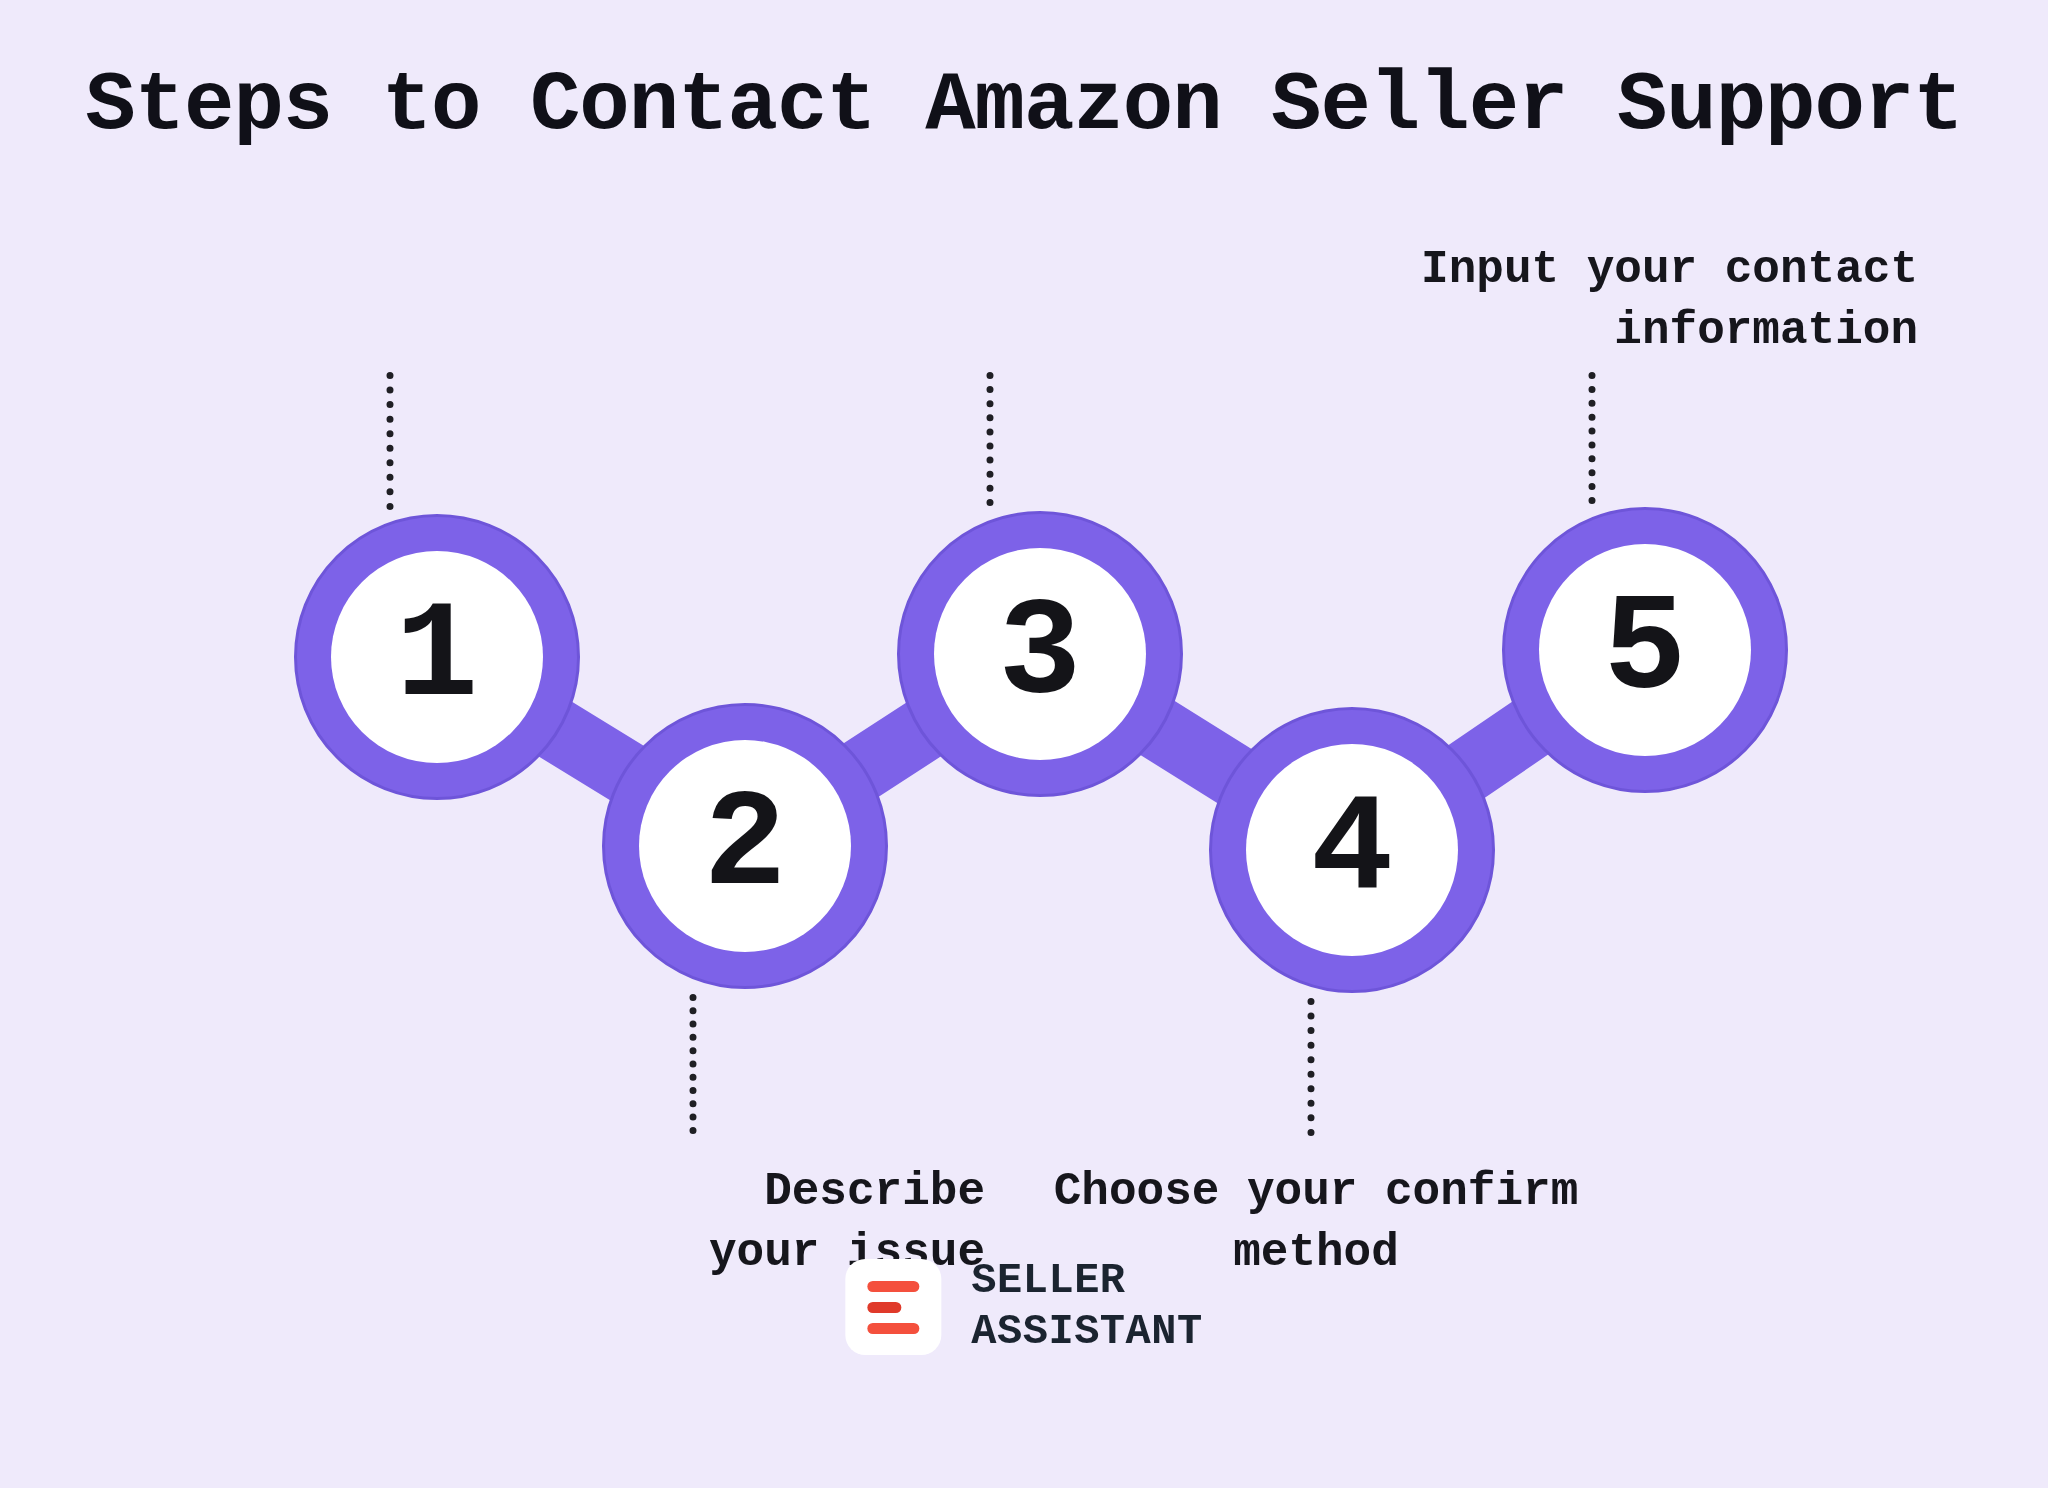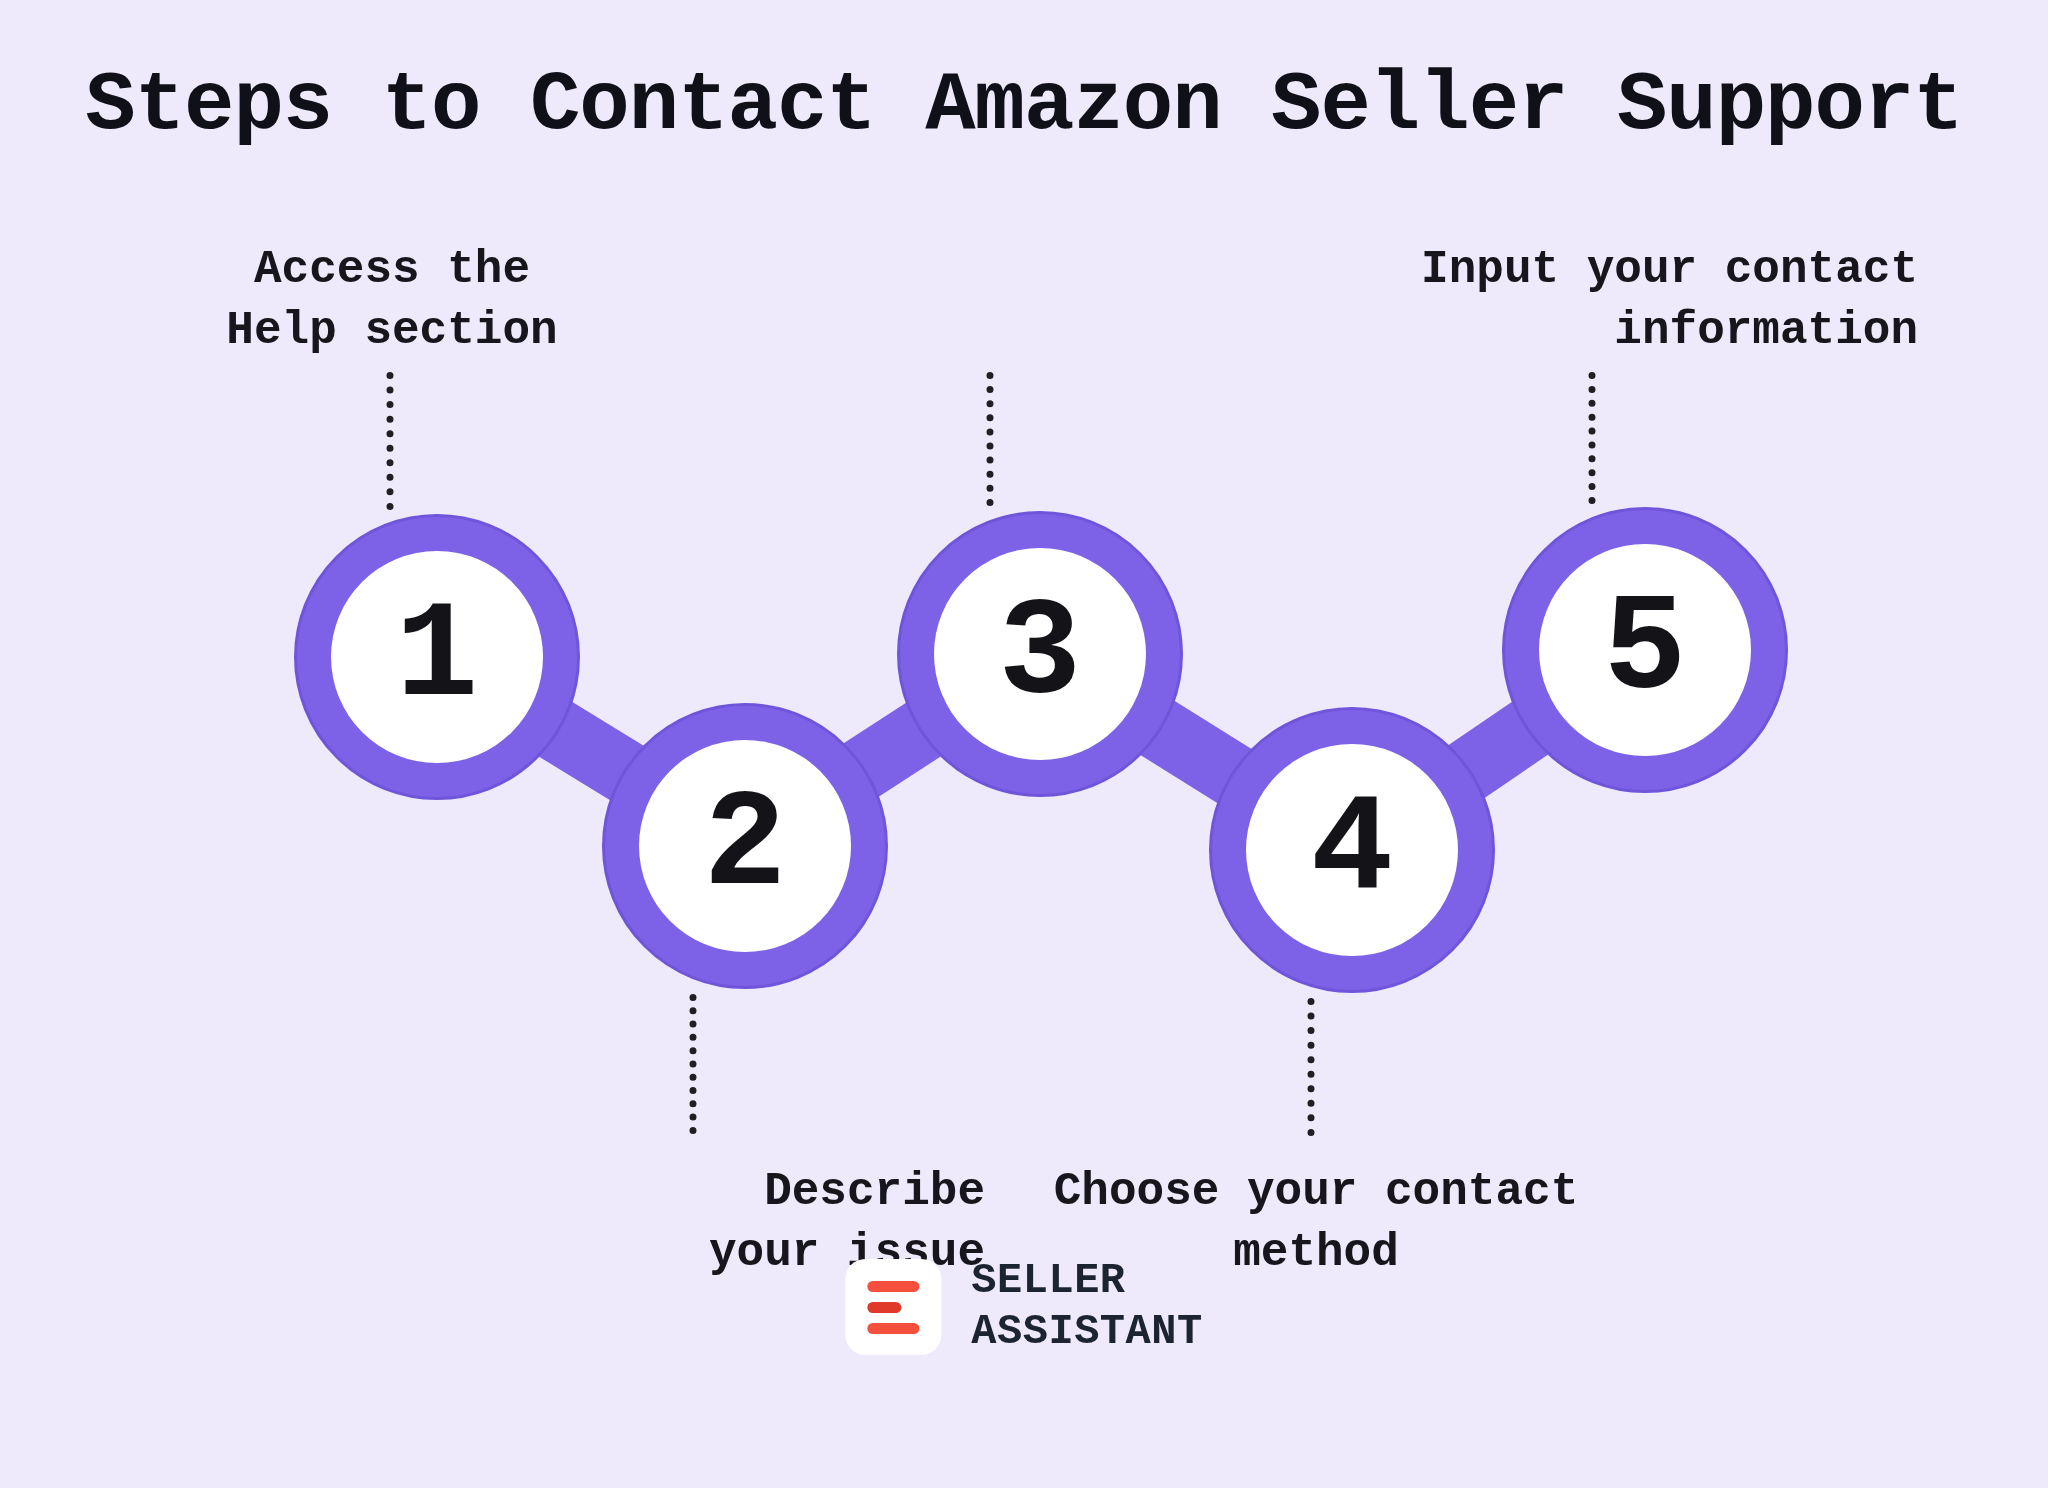--- a/index.html
+++ b/index.html
@@ -122,25 +122,23 @@
     <div class="circle-inner">
       <span class="step-number">4</span>
     </div>
   </div>
   <div class="circle c5">
     <div class="circle-inner">
       <span class="step-number">5</span>
     </div>
   </div>
 
-  <div class="step-label l1">Access the
-Help section</div>
   <div class="step-label l2">Describe
 your issue</div>
-  <div class="step-label l4">Choose your contact
+  <div class="step-label l4">Choose your confirm
 method</div>
   <div class="step-label l5">Input your contact
 information</div>
 
   <div class="dots d1"></div>
   <div class="dots d2"></div>
   <div class="dots d3"></div>
   <div class="dots d4"></div>
   <div class="dots d5"></div>
 

